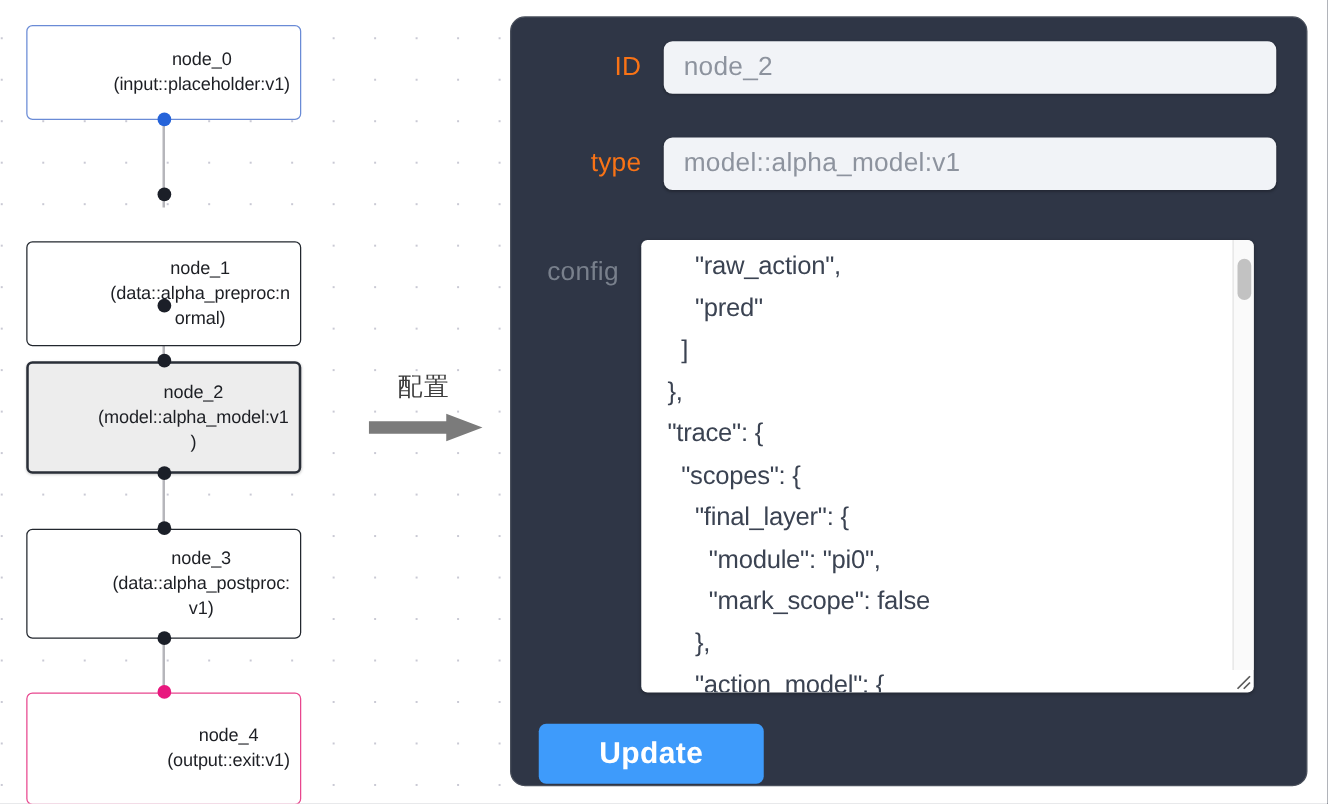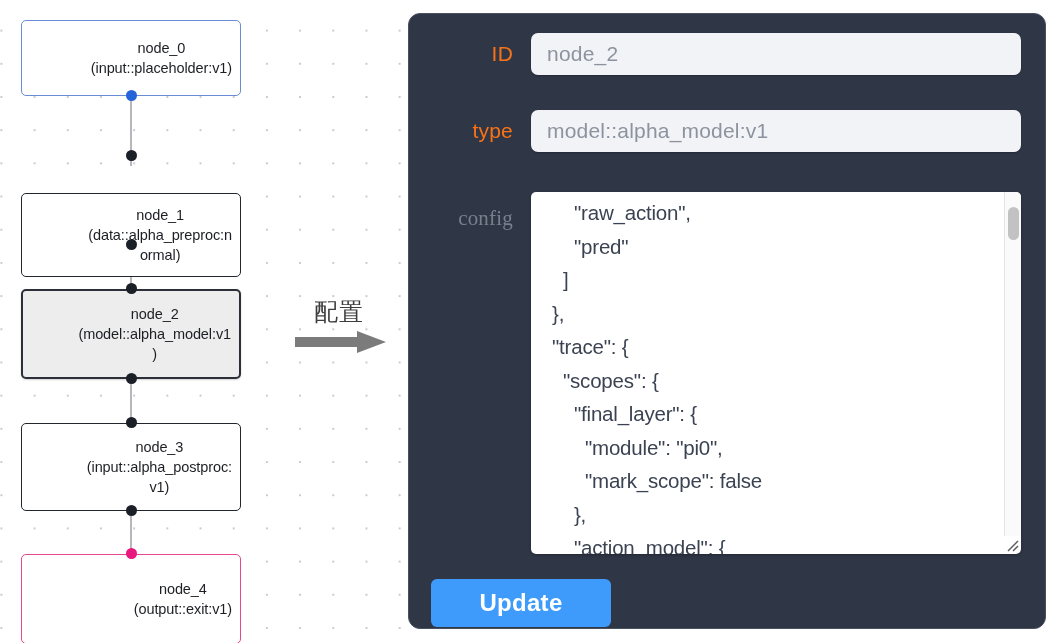--- a/index.html
+++ b/index.html
@@ -101,21 +101,21 @@
     left: 295px;
     top: 296px;
     width: 100px;
     height: 64px;
   }
   #config-arrow-label {
     position: absolute;
     left: 0; top: 0;
     width: 88px;
     text-align: center;
-    font-size: 24px;
+    font-size: 20px;
     color: #3d3d3d;
     font-family: "DejaVu Sans", sans-serif;
     letter-spacing: 1px;
   }
   #config-arrow-icon {
     position: absolute;
     left: 0; top: 34px;
   }
 
   
@@ -171,29 +171,28 @@
   
   #row-config {
     position: absolute;
     left: 0;
     top: 178px;
     width: 100%;
     display: flex;
     align-items: flex-start;
   }
   #config-label {
-    width: 122px;
+    width: 104px;
     text-align: right;
     padding-right: 18px;
     box-sizing: border-box;
     color: #79808c;
     font-size: 21px;
     padding-top: 14px;
     letter-spacing: 0.2px;
-    font-family: Liberation Serif, serif;
   }
   #config-textarea-wrap {
     position: relative;
     width: 490px;
     height: 362px;
     background: #ffffff;
     border-radius: 5px;
     box-shadow: 0 1px 3px rgba(0,0,0,0.3);
     overflow: hidden;
   }
@@ -282,21 +281,21 @@
 (data::alpha_preproc:n
 ormal)</span>
     </div>
     <div class="node selected-node" id="node-2">
       <span class="nlabel">node_2
 (model::alpha_model:v1
 )</span>
     </div>
     <div class="node" id="node-3">
       <span class="nlabel">node_3
-(input::alpha_postproc:
+(data::alpha_postproc:
 v1)</span>
     </div>
     <div class="node pink-node" id="node-4">
       <span class="nlabel">node_4
 (output::exit:v1)</span>
     </div>
 
     <div class="port blue-port" style="top:90px"></div>
     <div class="port" style="top:150px"></div>
     <div class="port" style="top:239px"></div>

